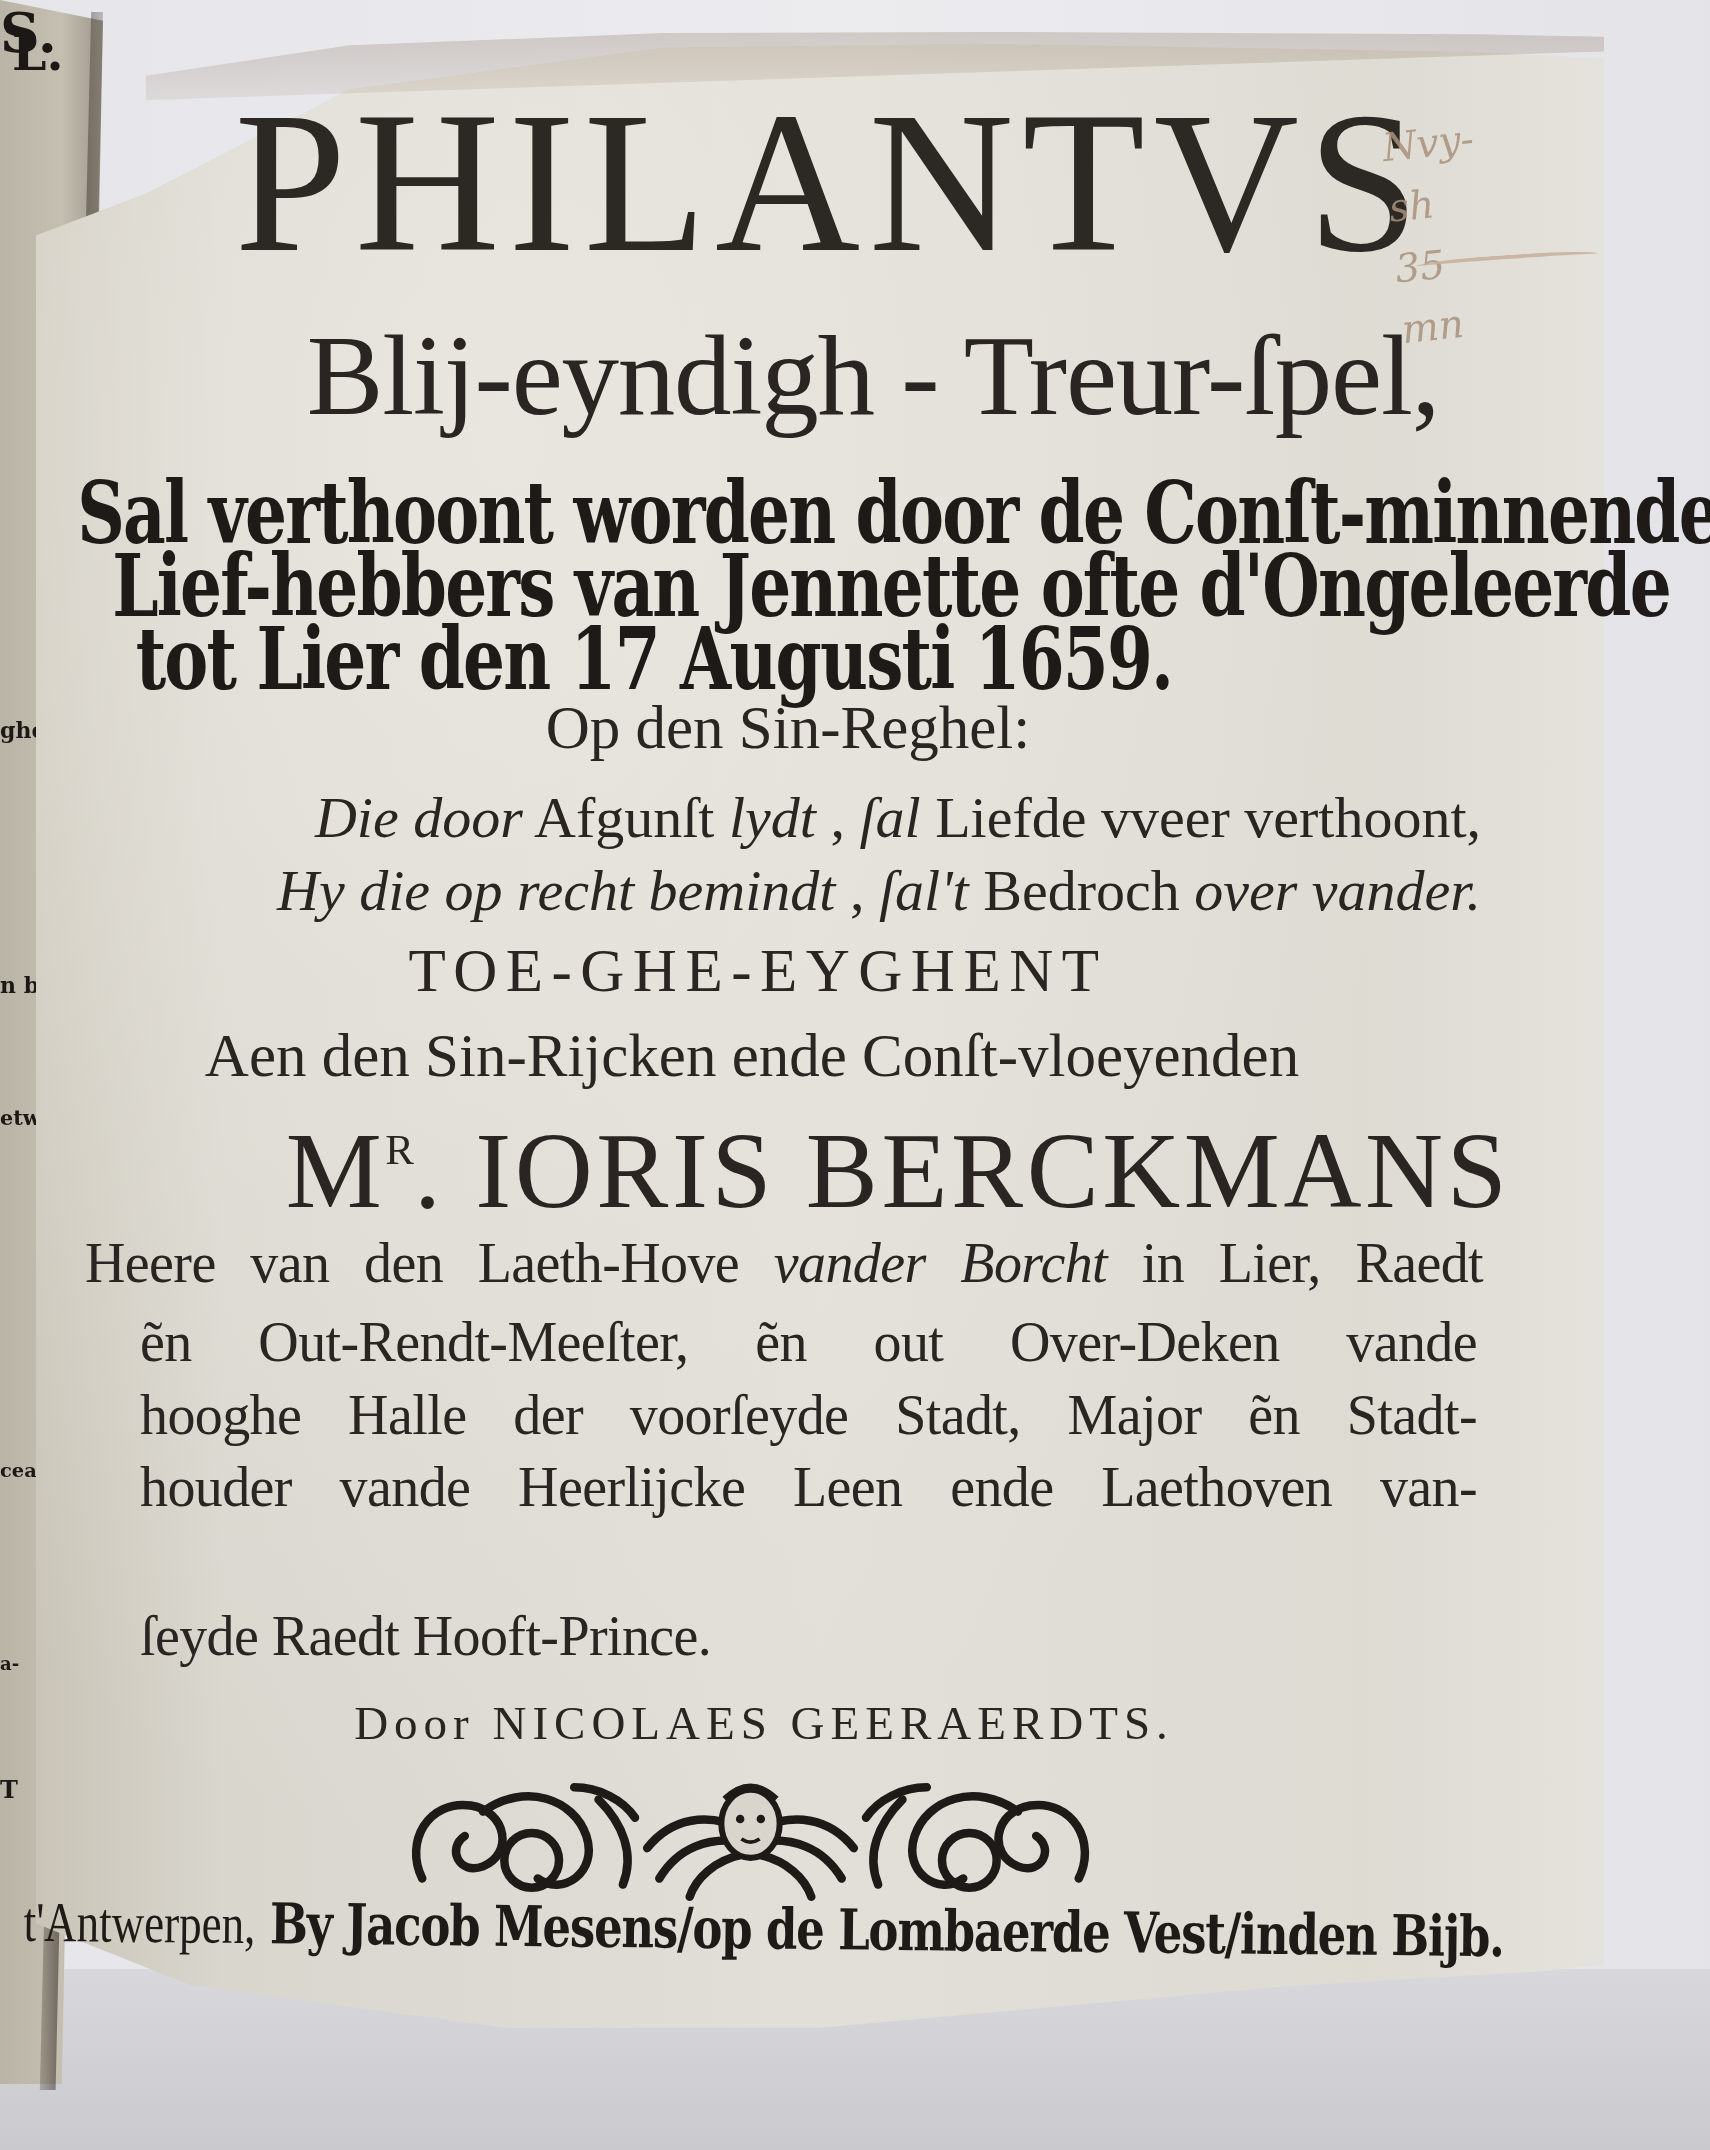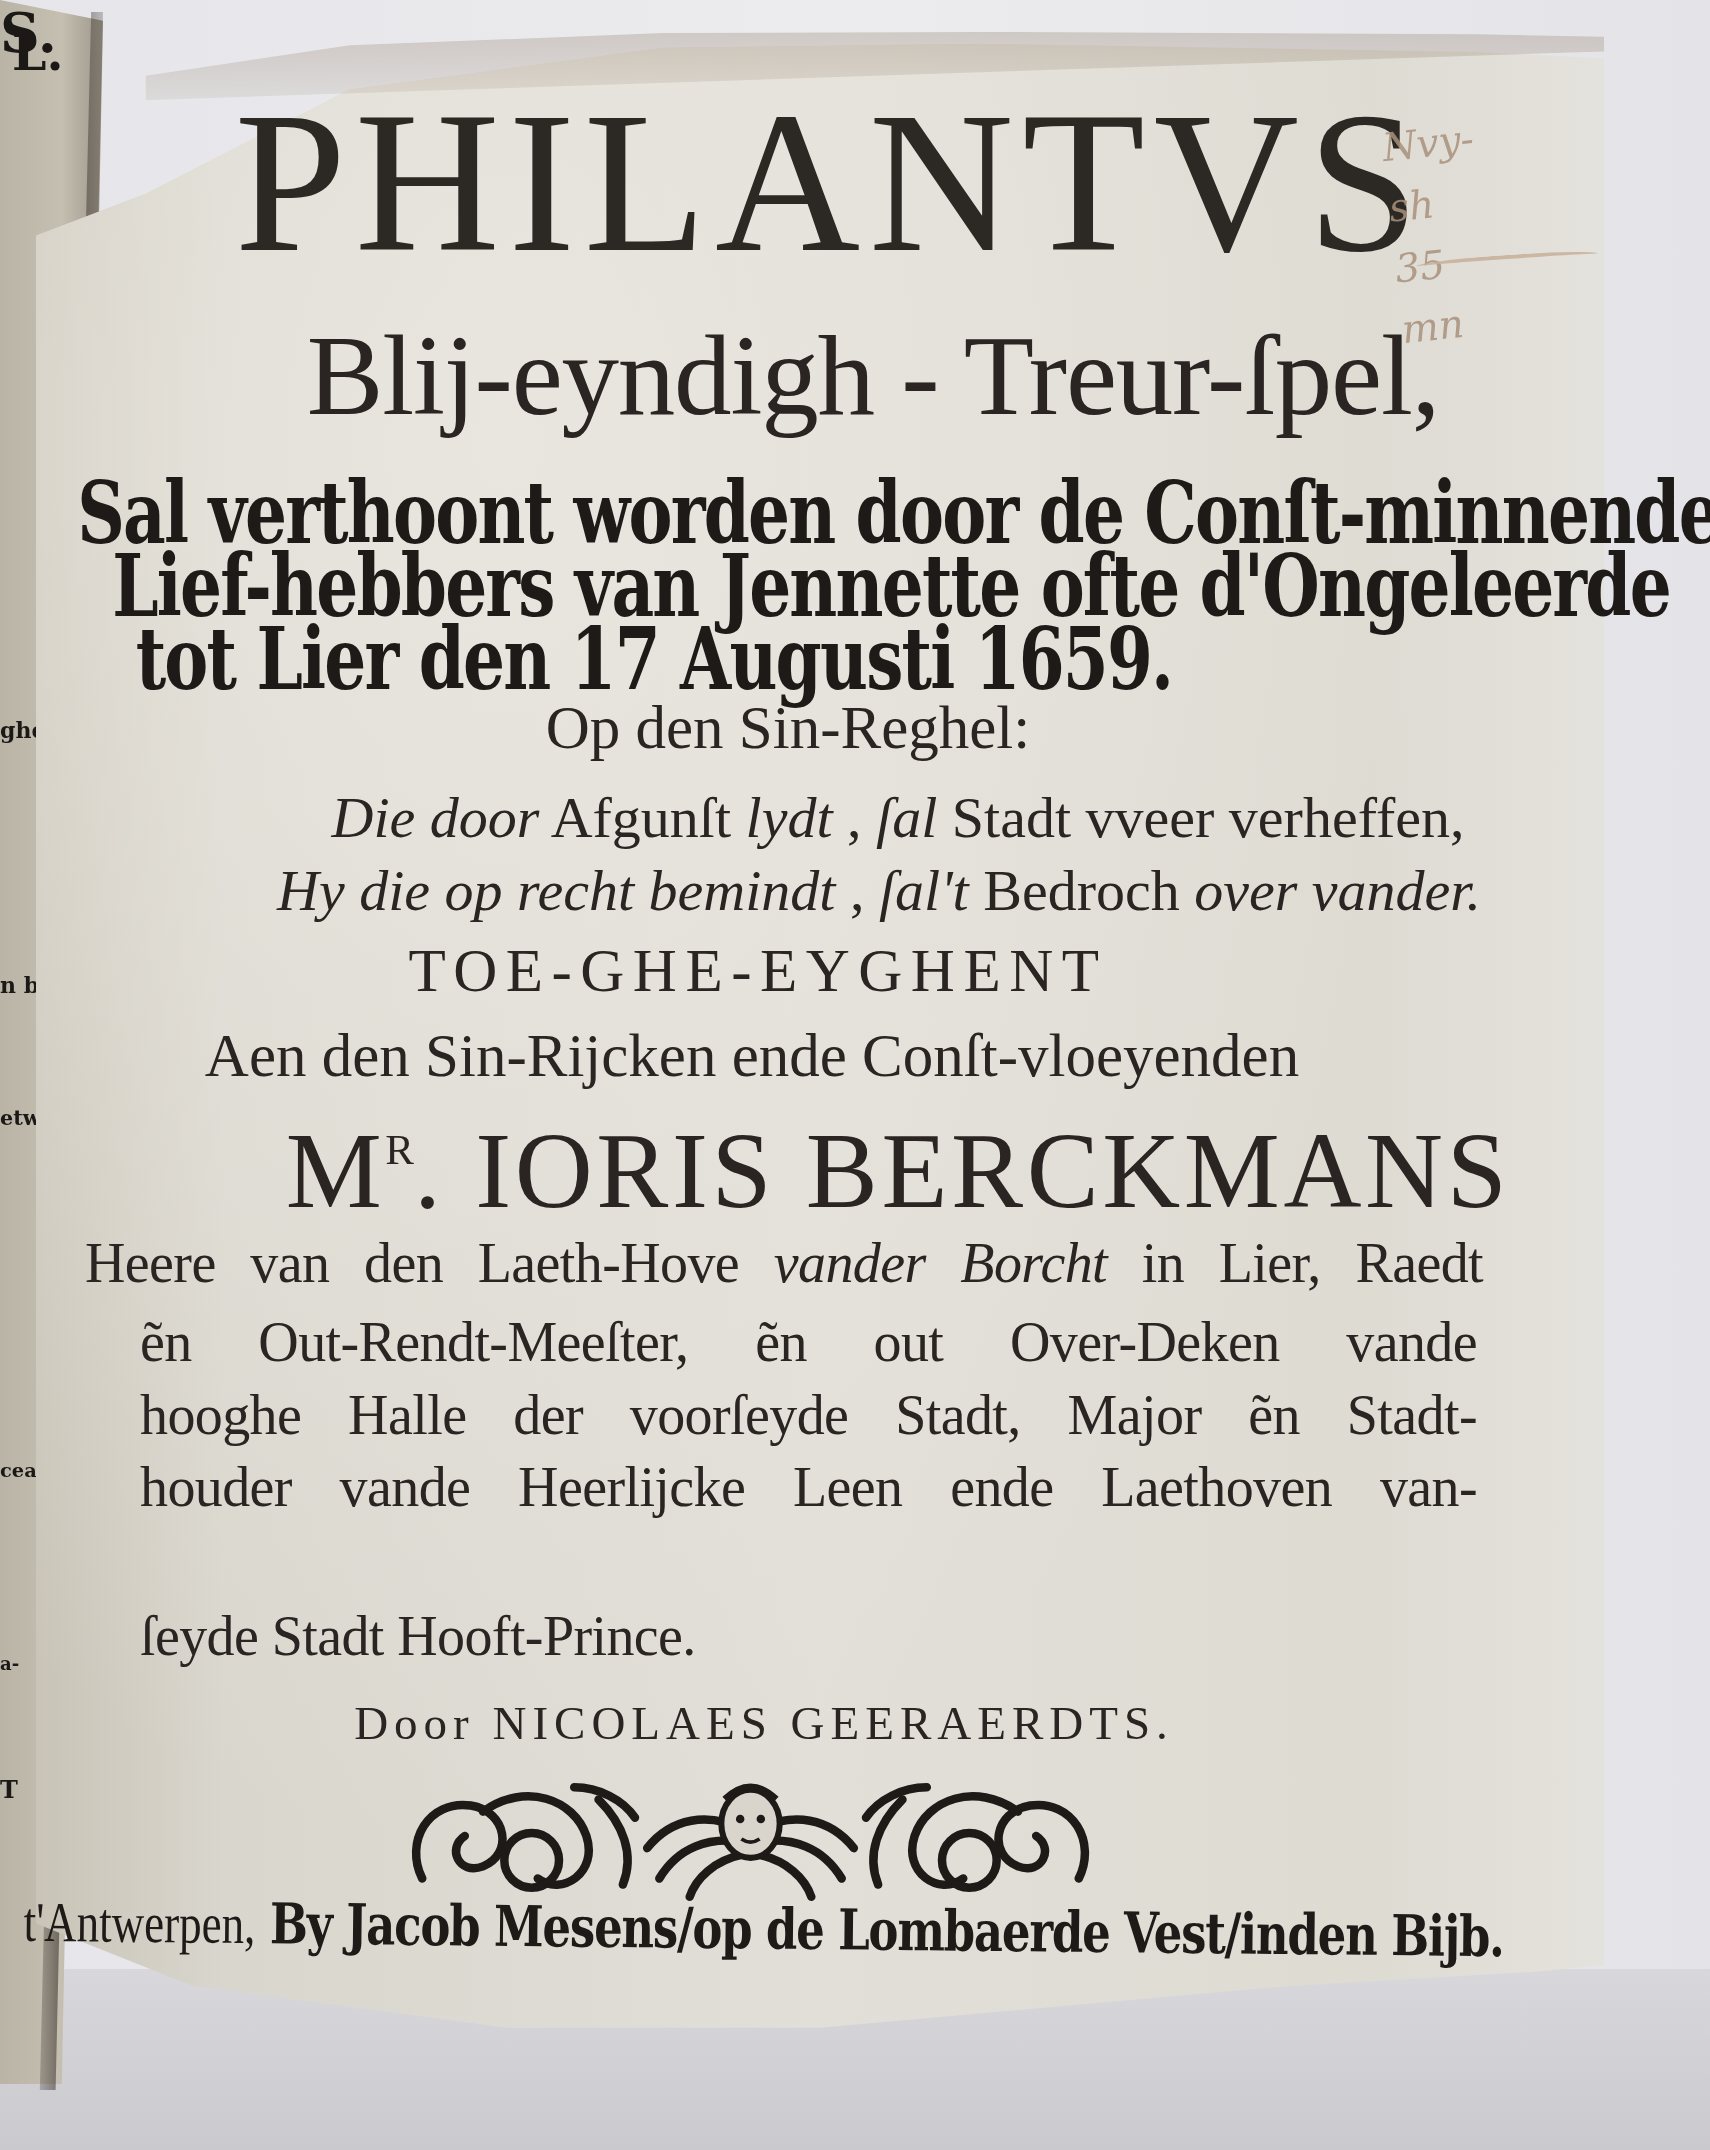--- a/index.html
+++ b/index.html
@@ -126,21 +126,21 @@
   <div class="line title">PHILANTVS</div>
   <div class="line subtitle">Blij-eyndigh - Treur-ſpel,</div>
 
   <div class="line blackletter bl1">Sal verthoont worden door de Conſt-minnende</div>
   <div class="line blackletter bl2">Lief-hebbers van Jennette ofte d'Ongeleerde</div>
   <div class="line blackletter bl3">tot Lier den 17 Augusti 1659.</div>
 
   <div class="line motto-head">Op den Sin-Reghel:</div>
 
   <div class="line motto motto1">
-    <span class="it">Die door</span><span style="font-style:normal"> Afgunſt </span><span class="it">lydt</span><span style="font-style:normal"> , </span><span class="it">ſal</span><span style="font-style:normal"> Stadt vveer verheffen,</span>
+    <span class="it">Die door</span><span style="font-style:normal"> Afgunſt </span><span class="it">lydt</span><span style="font-style:normal"> , </span><span class="it">ſal</span><span style="font-style:normal"> Liefde vveer verthoont,</span>
   </div>
   <div class="line motto motto2">
     <span class="it">Hy die op recht bemindt</span><span style="font-style:normal"> , </span><span class="it">ſal't</span><span style="font-style:normal"> Bedroch </span><span class="it">over vander.</span><span style="font-style:normal"></span>
   </div>
 
   <div class="line dedic">TOE-GHE-EYGHENT</div>
   <div class="line aen">Aen den Sin-Rijcken ende Conſt-vloeyenden</div>
 
   <div class="line name">
     <span>M</span><sup>R</sup><span>. IORIS BERCKMANS</span>
@@ -152,21 +152,21 @@
   <div class="line body-line b1">
     <span>Heere van den Laeth-Hove </span><span class="it">vander Borcht</span><span> in Lier, Raedt</span>
   </div>
   <div class="line body-line b3">
     <span>hooghe Halle der voorſeyde Stadt, Major ẽn Stadt-</span>
   </div>
   <div class="line body-line b4">
     <span>houder vande Heerlijcke Leen ende Laethoven van-</span>
   </div>
   <div class="line body-line b6">
-    <span>ſeyde Stadt Hooft-Prince.</span>
+    <span>ſeyde Raedt Hooft-Prince.</span>
   </div>
 
   <div class="line author">Door NICOLAES GEERAERDTS.</div>
 
   <svg class="ornament" viewBox="0 0 1140 210">
     <g fill="none" stroke="#1e1a18" stroke-width="14" stroke-linecap="round">
 
       <path d="M30 170 C 0 110, 40 40, 110 50 C 170 60, 180 130, 130 150 C 90 165, 70 120, 100 100"></path>
       <path d="M130 60 C 200 10, 280 40, 300 100 C 320 160, 260 200, 220 170"></path>
       <circle cx="210" cy="140" r="45"></circle>

